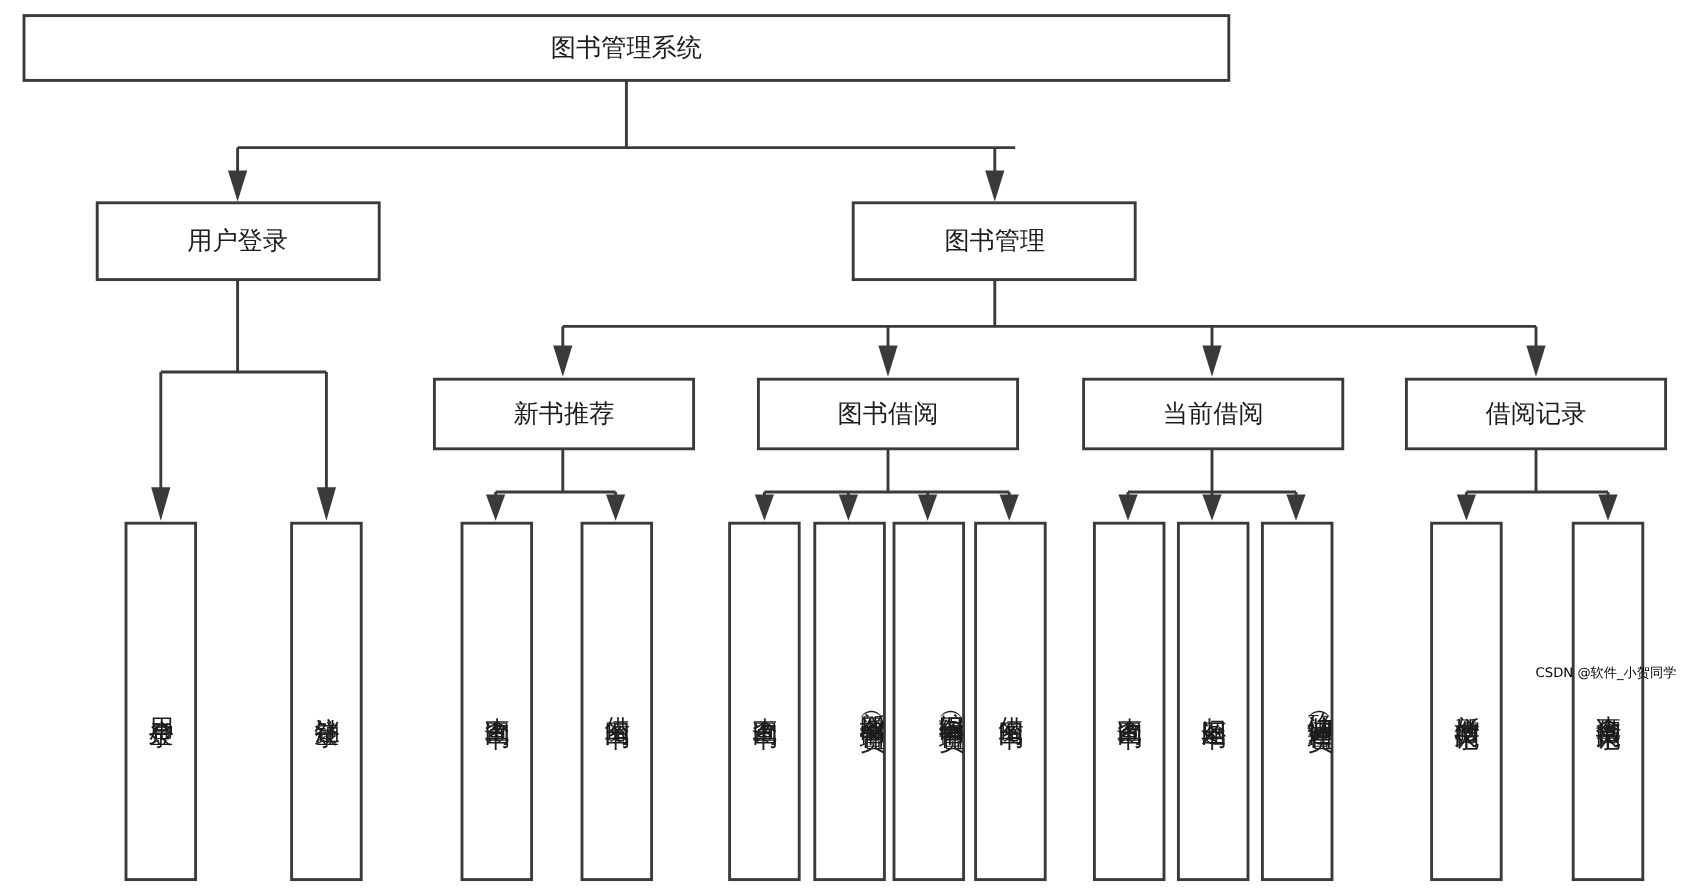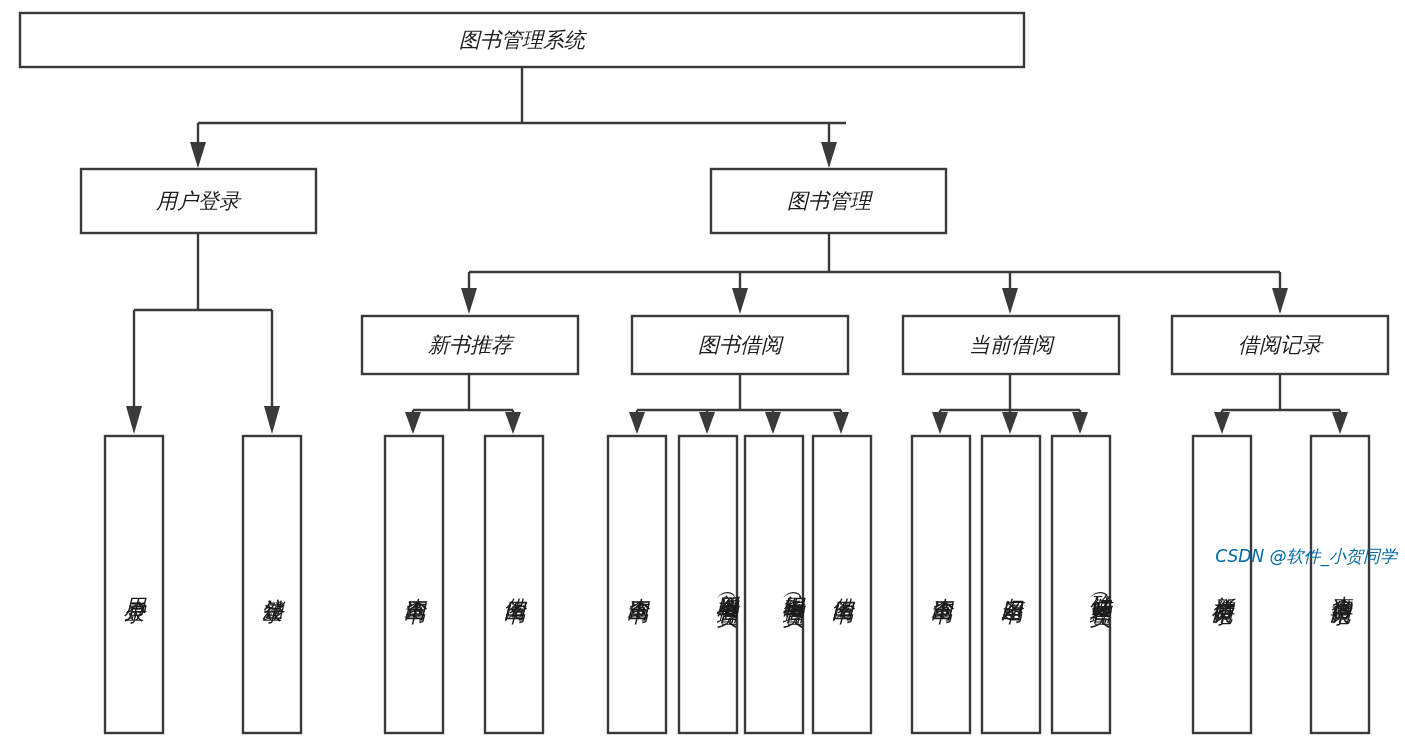--- a/index.html
+++ b/index.html
@@ -11,21 +11,20 @@
     width: 1405px;
     height: 747px;
     font-family: "DejaVu Sans", "Liberation Sans", sans-serif;
     overflow: hidden;
     position: relative;
   }
   #diagram-root {
     position: relative;
     width: 1405px;
     height: 574px;
-    font-style: italic;
   }
   svg.diagram-svg {
     position: absolute;
     top: 0;
     left: 0;
     width: 1405px;
     height: 747px;
     display: block;
   }
   .node-box {
@@ -67,22 +66,22 @@
     user-select: none;
   }
   .leaf-label.centered {
     align-items: center;
   }
   .watermark {
     position: absolute;
     right: 8px;
     bottom: 6px;
     font-family: "DejaVu Sans", "Liberation Sans", sans-serif;
-    font-size: 17px;
-    color: #0369a1;
+    font-size: 11px;
+    color: #000000;
     white-space: nowrap;
     user-select: none;
   }
 </style>
 </head>
 <body>
 
 <div id="diagram-root">
 
   <svg class="diagram-svg" viewBox="0 0 1405 747" xmlns="http://www.w3.org/2000/svg">

